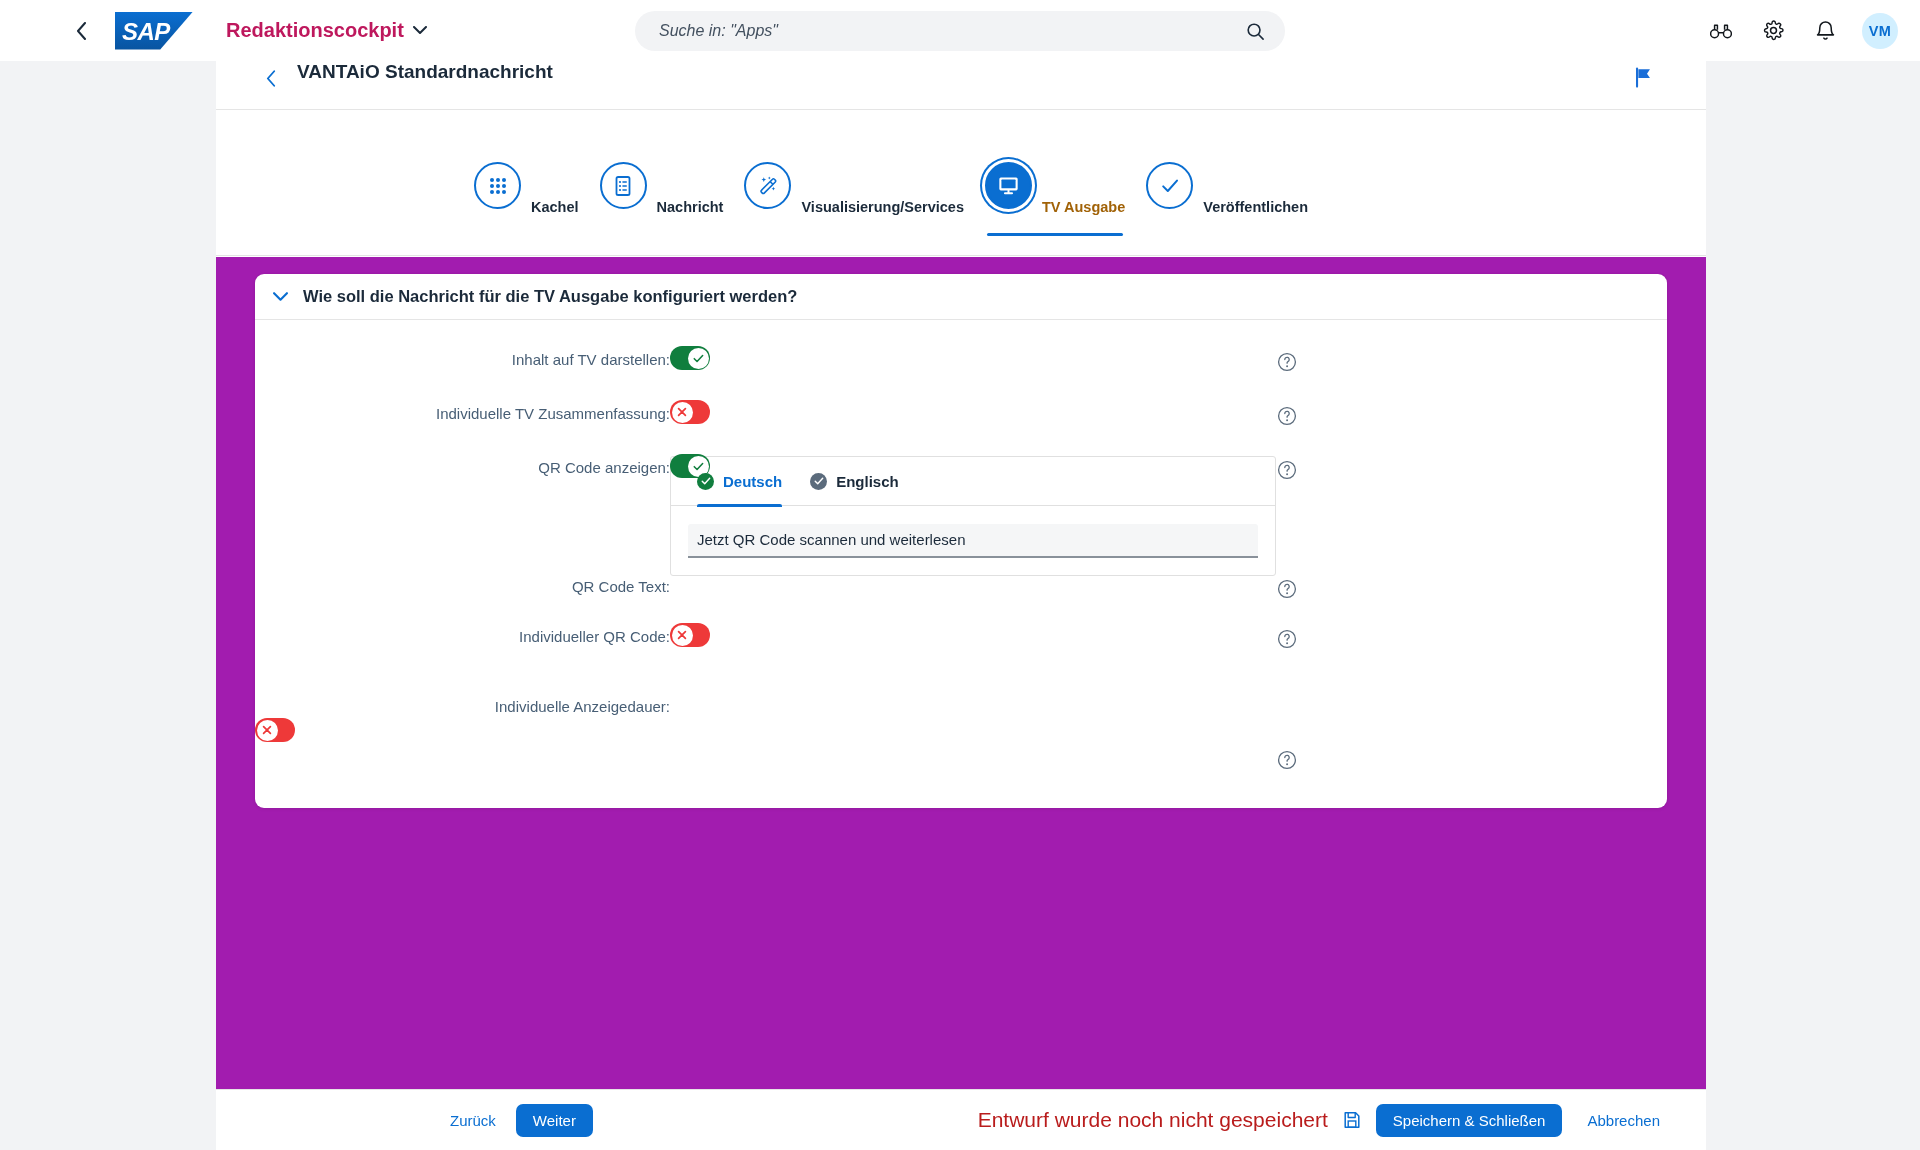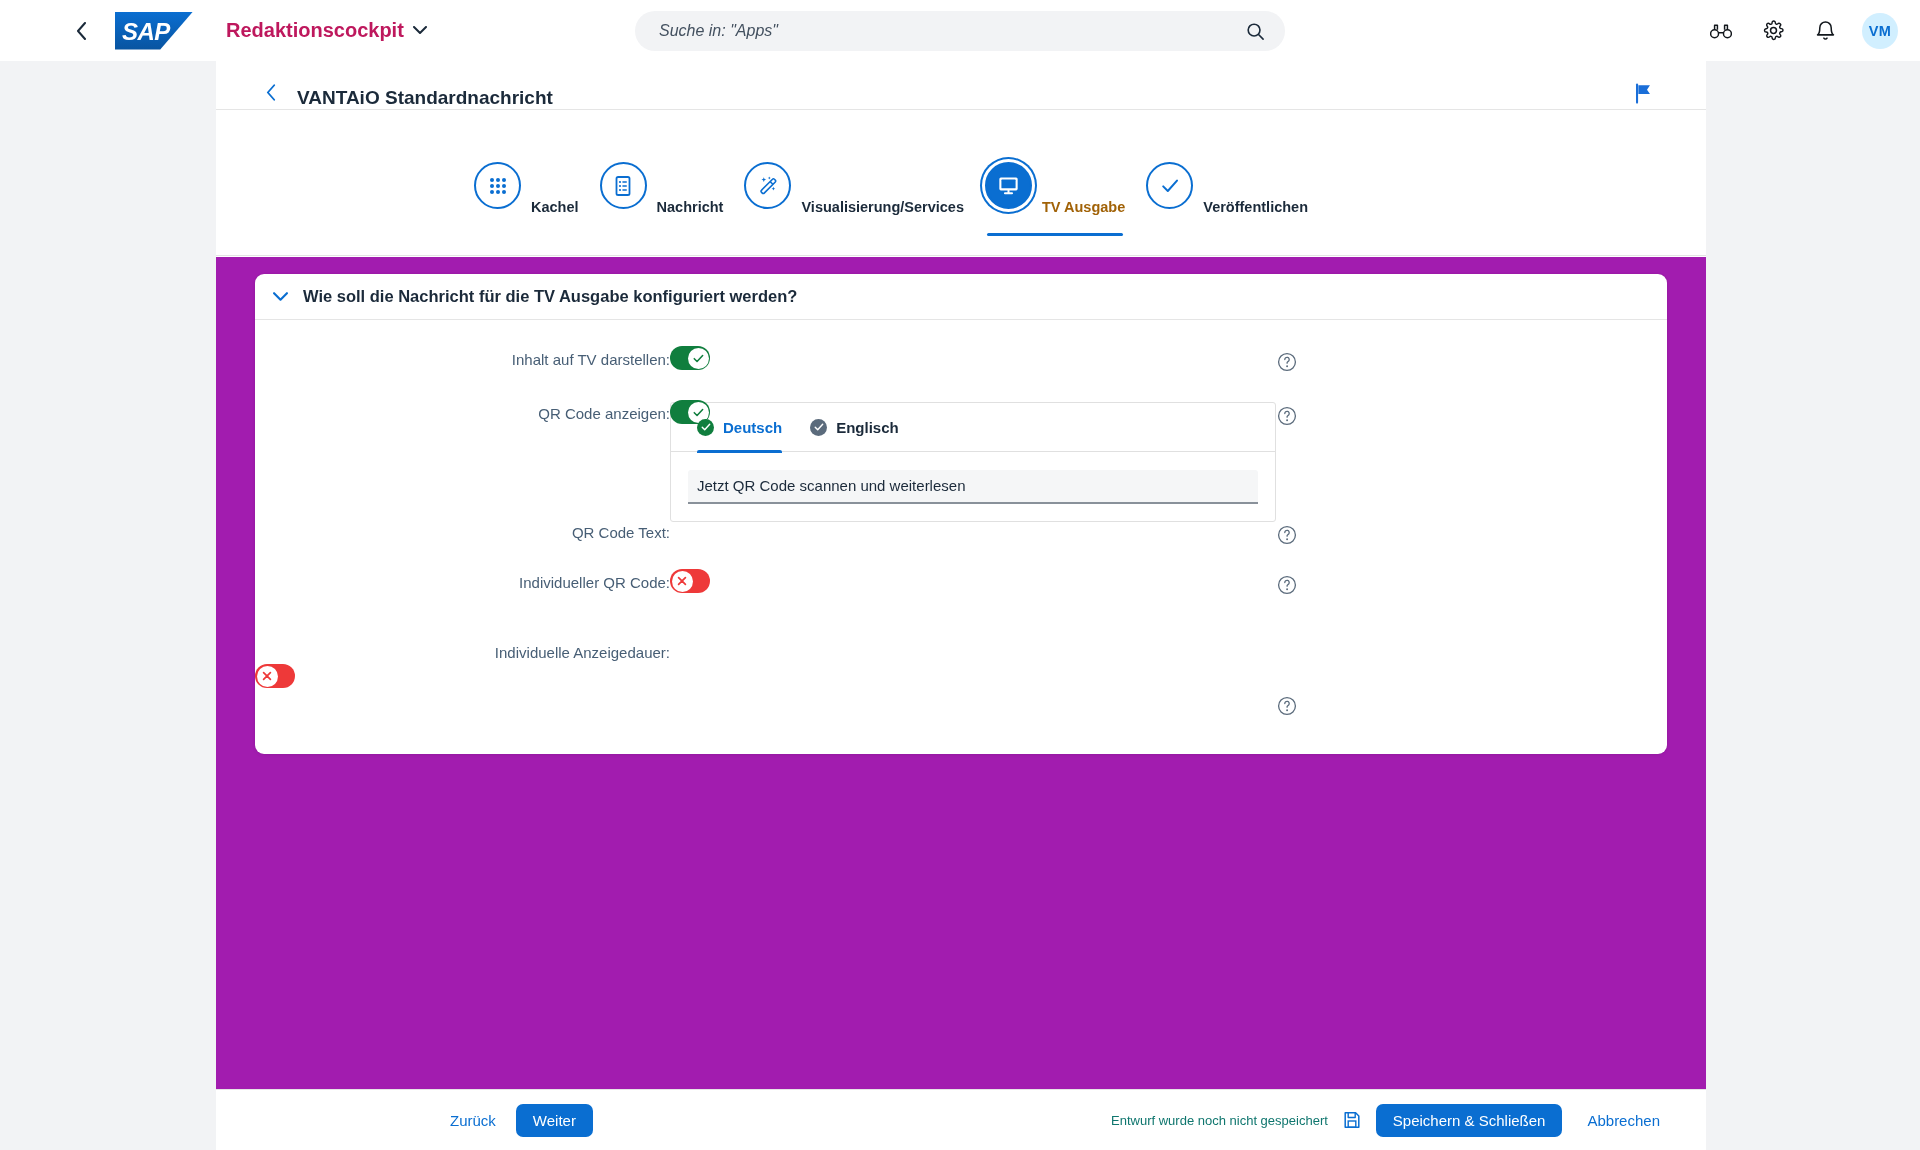--- a/index.html
+++ b/index.html
@@ -152,21 +152,21 @@
     z-index: 5;
   }
 
   
   .page-header {
     position: absolute;
     left: 0; top: 0;
     width: 1490px;
     height: 48px;
     display: flex;
-    align-items: flex-end;
+    align-items: flex-start;
     background: #ffffff;
   }
   .ph-back {
     width: 34px; height: 34px;
     margin-left: 38px;
     display: flex; align-items: center; justify-content: center;
     color: #0a6ed1;
     cursor: pointer;
     border-radius: 6px;
   }
@@ -436,21 +436,21 @@
     color: #ffffff;
     background: #0a6ed1;
     border: none;
     border-radius: 7px;
     padding: 8px 17px;
     cursor: pointer;
     font-family: "Liberation Sans", sans-serif;
   }
   .footer-left { display: flex; align-items: center; gap: 8px; margin-left: 222px; }
   .footer-right { display: flex; align-items: center; gap: 13px; margin-left: auto; margin-right: 34px; }
-  .draft-text { font-size: 13px; color: #0f766e; }
+  .draft-text { font-size: 21px; color: #b91c1c; }
   .save-icon { width: 22px; height: 22px; display:flex; align-items:center; justify-content:center; color: #0a6ed1; cursor: pointer; }
 </style>
 </head>
 <body>
 
 <div id="app">
 
   <div class="shellbar">
     <div class="shell-back">
       <svg width="11" height="18" viewBox="0 0 11 18" fill="none">
@@ -628,20 +628,41 @@
               <div class="help-icon">
                 <svg width="20" height="20" viewBox="0 0 20 20" fill="none">
                   <circle cx="10" cy="10" r="8.4" stroke="currentColor" stroke-width="1.3"></circle>
                   <path d="M7.8 7.6a2.2 2.2 0 114.1 1.1c-.5.8-1.6 1.1-1.8 2v.5" stroke="currentColor" stroke-width="1.3" stroke-linecap="round"></path>
                   <circle cx="10.1" cy="14.2" r="0.95" fill="currentColor"></circle>
                 </svg>
               </div>
             </div>
           </div>
 
+          <div class="frow">
+            <div class="flabel">Individuelle TV Zusammenfassung:</div>
+            <div class="fctrl">
+              <div class="switch off">
+                <span class="knob">
+                  <svg width="10" height="10" viewBox="0 0 10 10" fill="none">
+                    <path d="M1.6 1.6l6.8 6.8M8.4 1.6l-6.8 6.8" stroke-width="1.7" stroke-linecap="round"></path>
+                  </svg>
+                </span>
+              </div>
+            </div>
+            <div class="fhelp">
+              <div class="help-icon">
+                <svg width="20" height="20" viewBox="0 0 20 20" fill="none">
+                  <circle cx="10" cy="10" r="8.4" stroke="currentColor" stroke-width="1.3"></circle>
+                  <path d="M7.8 7.6a2.2 2.2 0 114.1 1.1c-.5.8-1.6 1.1-1.8 2v.5" stroke="currentColor" stroke-width="1.3" stroke-linecap="round"></path>
+                  <circle cx="10.1" cy="14.2" r="0.95" fill="currentColor"></circle>
+                </svg>
+              </div>
+            </div>
+          </div>
 
           <div class="frow">
             <div class="flabel">QR Code anzeigen:</div>
             <div class="fctrl">
               <div class="switch on">
                 <span class="knob">
                   <svg width="11" height="9" viewBox="0 0 12 10" fill="none">
                     <path d="M1.3 5.2l3.1 3.1L10.6 1.6" stroke-width="1.7" stroke-linecap="round" stroke-linejoin="round"></path>
                   </svg>
                 </span>

